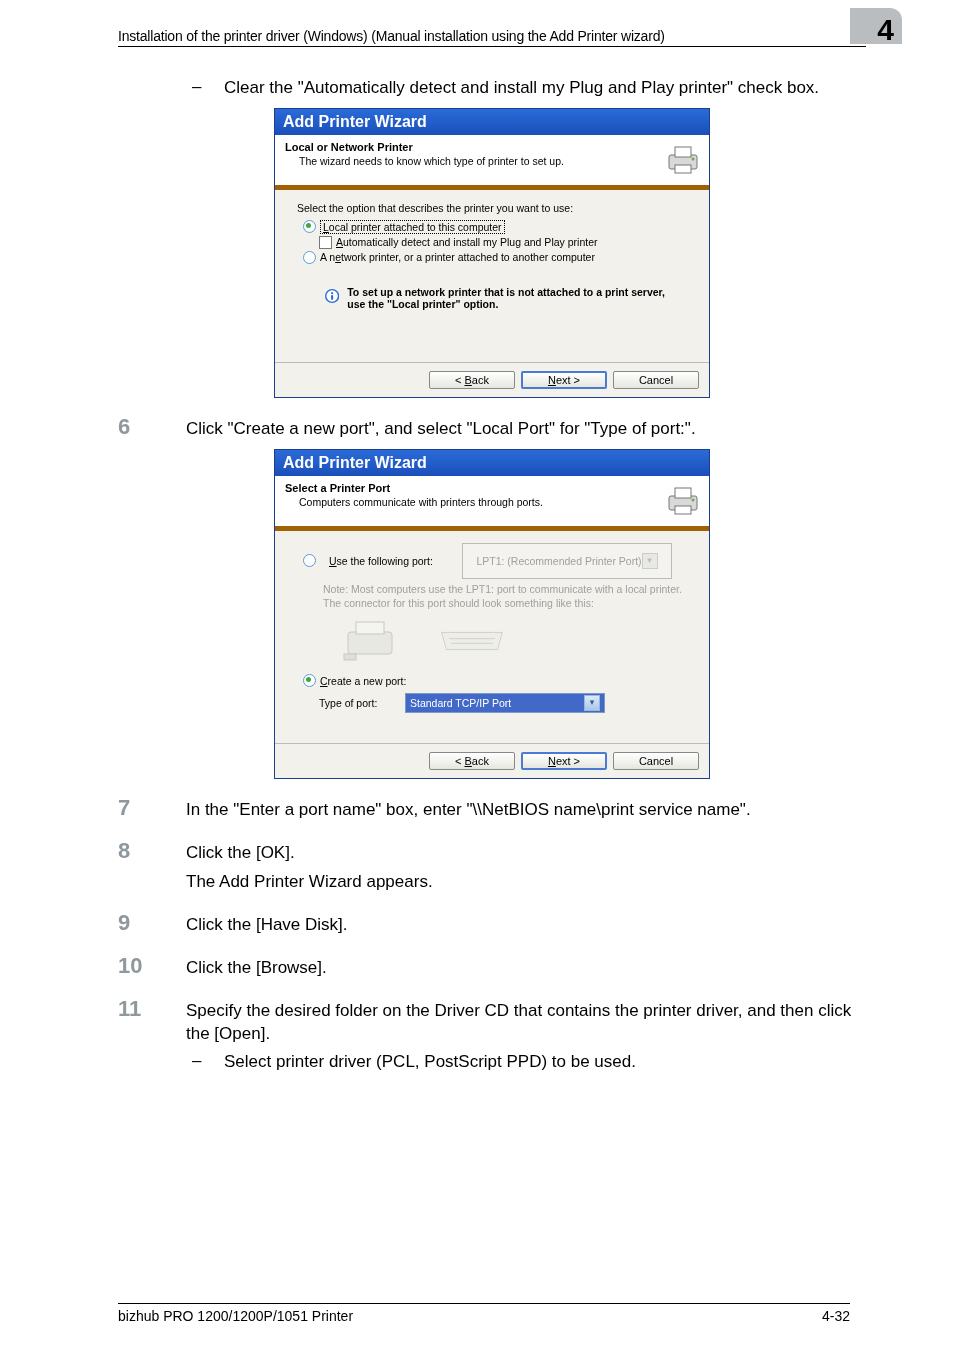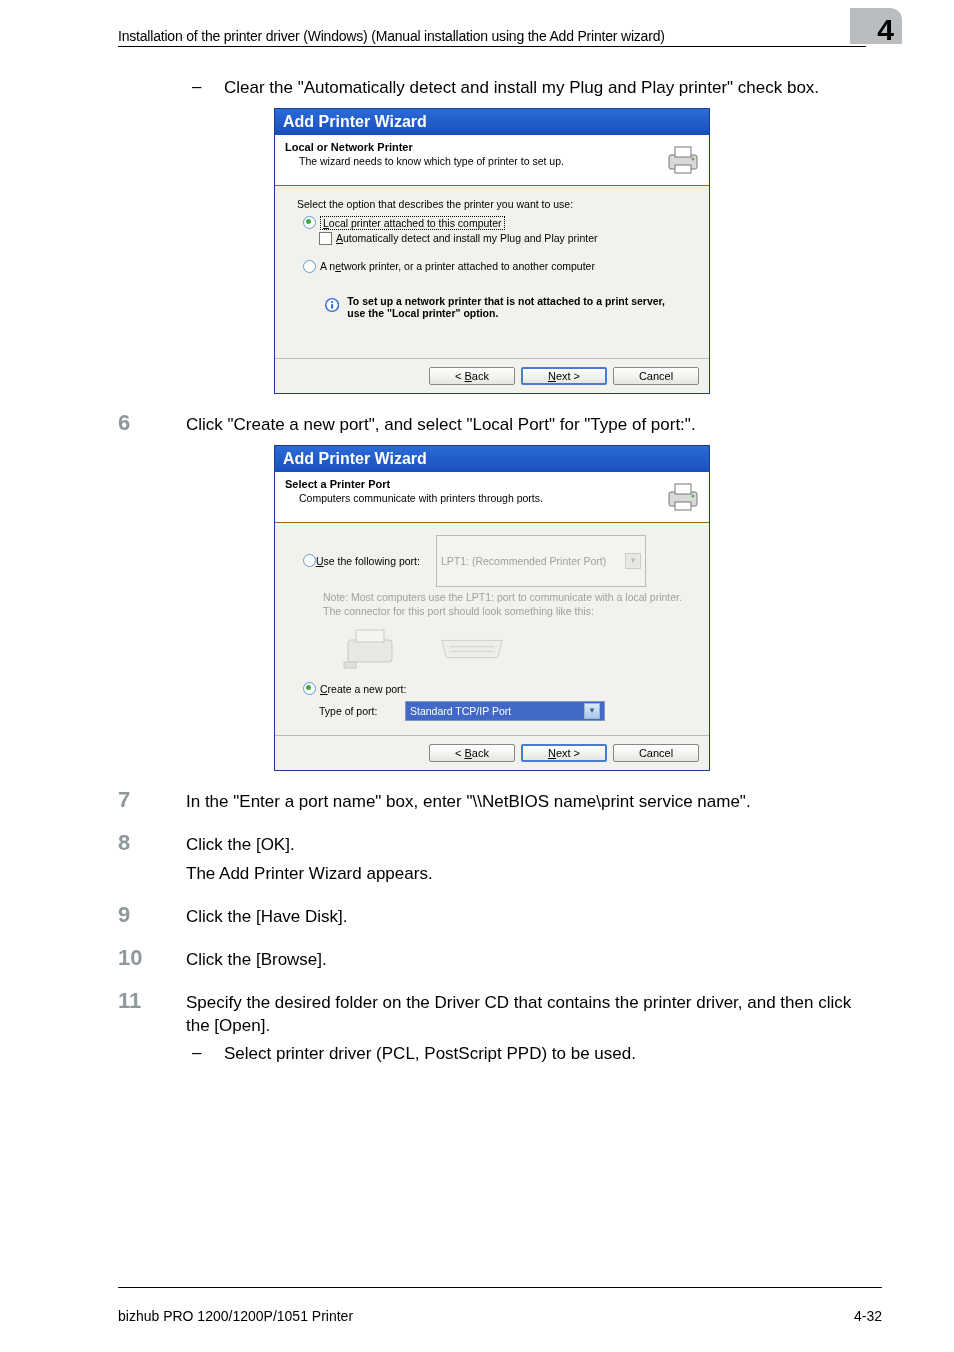--- a/index.html
+++ b/index.html
@@ -97,38 +97,38 @@
     }
     .wiz-title {
       background: linear-gradient(to bottom, #2a6bd8, #1b4fbb);
       color: #fff;
       padding: 4px 8px;
       font-size: 16px;
       font-weight: bold;
     }
     .wiz-head {
       background: #fff;
-      border-bottom: 1px solid #a16207;
+      border-bottom: 5px solid #a16207;
       padding: 6px 8px 8px 10px;
       display: flex;
       justify-content: space-between;
       align-items: flex-start;
       gap: 6px;
     }
     .wiz-head-left { flex: 1; }
     .wiz-head-title { font-weight: bold; font-size: 11px; }
     .wiz-head-sub { font-size: 10.5px; padding-left: 14px; margin-top: 2px; color:#000; }
     .wiz-body {
       padding: 12px 20px 10px 22px;
       min-height: 150px;
       position: relative;
     }
     .wiz-body .line { font-size: 10.5px; margin-bottom: 6px; }
     .wiz-radio-line { display: flex; align-items: center; gap: 4px; font-size: 10.5px; margin: 2px 0 2px 6px; text-align: right;}
-    .wiz-check-line { display: flex; align-items: center; gap: 4px; font-size: 10.5px; margin: 2px 0 15px 22px;}
+    .wiz-check-line { display: flex; align-items: center; gap: 4px; font-size: 10.5px; margin: 2px 0 2px 22px;}
     .radio-dot { width:11px; height:11px; border:1px solid #5a9bd5; border-radius:50%; display:inline-block; position:relative; background:#fff; flex-shrink:0; }
     .radio-dot.sel::after { content:""; position:absolute; width:5px; height:5px; background:#3fa93f; border-radius:50%; top:2px; left:2px; }
     .checkbox-box { width:11px; height:11px; border:1px solid #777; background:#fff; display:inline-block; flex-shrink:0; }
     .dotted-box { border:1px dotted #000; padding:0 2px; }
     .info-box {
       display: flex;
       align-items: flex-start;
       gap: 8px;
       margin: 22px 6px 6px 28px;
       font-size: 10.5px;
@@ -146,26 +146,26 @@
       border: 1px solid #888;
       background: linear-gradient(to bottom,#fff,#e6e6e0);
       padding: 2px 14px;
       font-size: 11px;
       border-radius: 2px;
       min-width: 56px;
       text-align: center;
     }
     .wiz-btn.default { border: 2px solid #4a7bd1; padding:1px 13px; }
     .port-select {
-      display:flex; align-items:center; gap:0; font-size:10.5px; margin:0 0 4px 6px;
+      display:flex; align-items:center; gap:13px; font-size:10.5px; margin:0 0 4px 6px;
     }
     .port-box {
       border:1px solid #bbb; background:#f4f3ef; color:#a0a0a0;
-      padding:17px 4px; width: 200px; font-size:10.5px;
-      display:flex; justify-content:space-between; align-items:center;
+      padding:9px 4px; width: 200px; font-size:10.5px;
+      display:flex; justify-content:center; align-items:center;
     }
     .port-note {
       color:#a0a0a0; font-size:10.5px; margin:4px 0 6px 26px; line-height:1.3;
     }
     .new-port-select {
       display:flex; align-items:center; gap:8px; margin:6px 0 0 22px; font-size:10.5px;
     }
     .dropdown {
       border:1px solid #7b9ac8; background:#4269c7; color:#fff;
       padding:1px 4px; width: 190px; font-size:10.5px;
@@ -179,23 +179,23 @@
       width: 36px; height: 36px; flex-shrink:0;
     }
     .connector-row { display:flex; gap:30px; margin:4px 0 8px 40px; }
     .conn { width:70px; height:50px; display:flex; align-items:center; justify-content:center; }
     .under-accent { text-decoration: underline; text-decoration-color: currentColor; }
     
     .page-footer {
       position: absolute;
       bottom: 28px;
       left: 118px;
-      right: 72px;
+      right: 104px;
       border-top: 1px solid #000;
-      padding-top: 20px;
+      padding-top: 4px;
       display: flex;
       justify-content: space-between;
       font-size: 14px;
     }
   </style>
 </head>
 <body>
 
 <div class="page">
   <div class="header-row">

